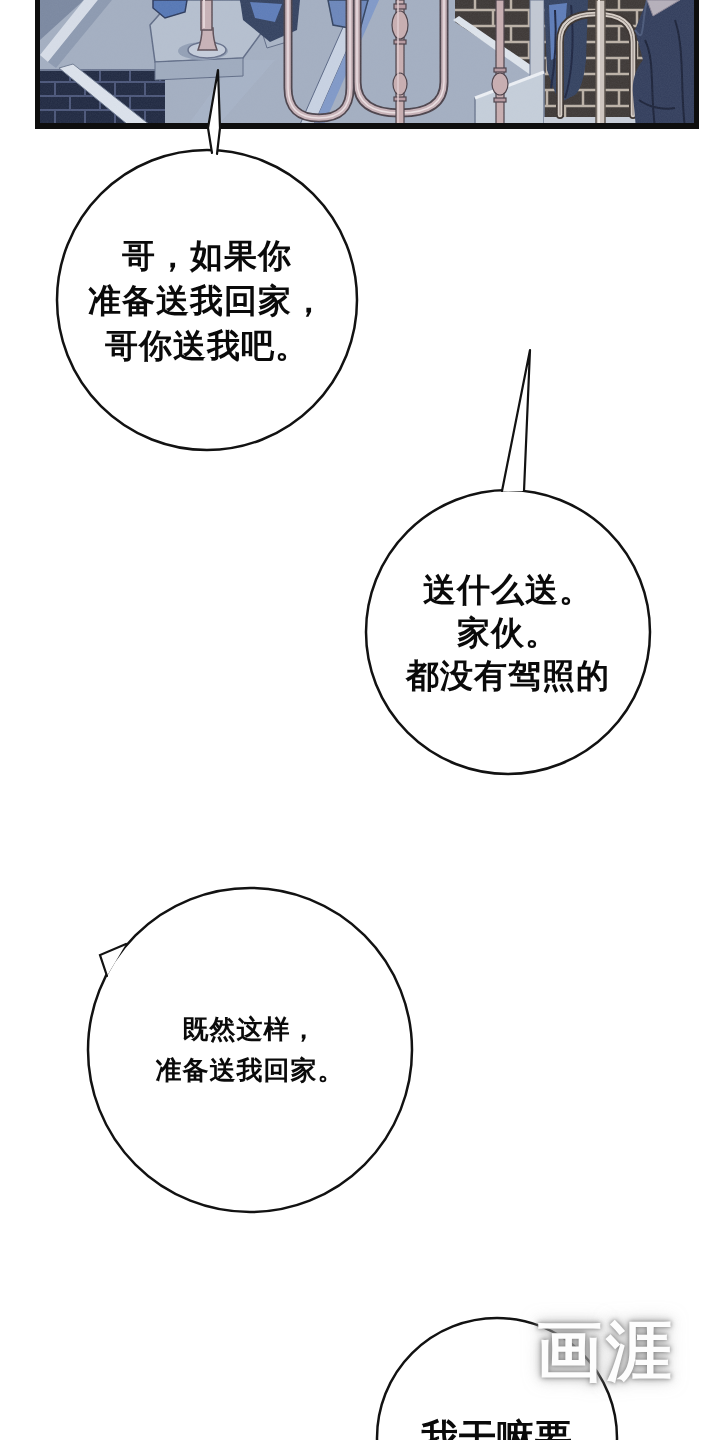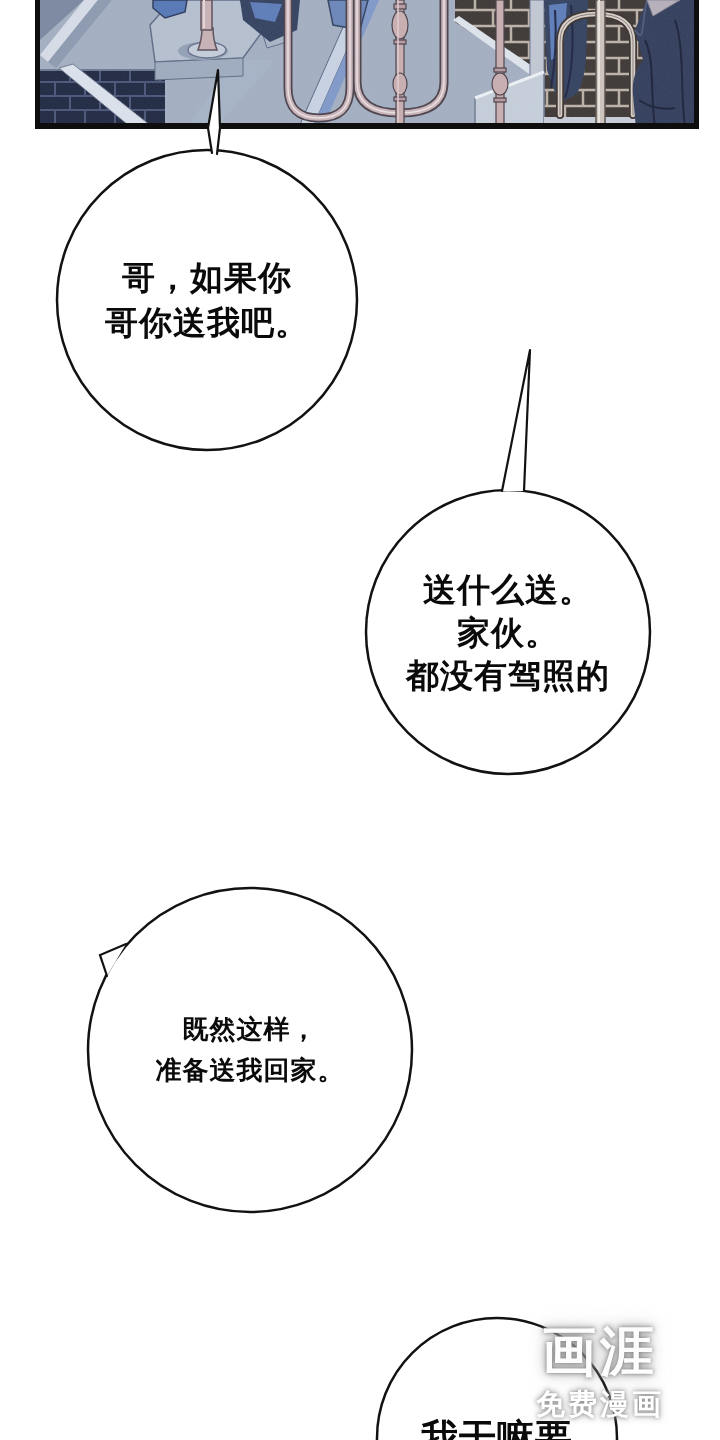--- a/index.html
+++ b/index.html
@@ -17,21 +17,21 @@
   .bubble-text{position:absolute;z-index:3;display:flex;flex-direction:column;align-items:center;justify-content:center;
     text-align:center;font-weight:700;color:#0a0a0a;letter-spacing:1px;}
   .bubble-text .line{white-space:nowrap;}
   #bubble-text-1{left:57px;top:150px;width:300px;height:300px;font-size:33px;line-height:45px;}
   #bubble-text-2{left:366px;top:490px;width:284px;height:284px;font-size:33px;line-height:43px;justify-content:center;}
   #bubble-text-3{left:95px;top:895px;width:310px;height:310px;font-size:26px;line-height:41px;}
   #bubble-text-4{left:377px;top:1316px;width:240px;height:244px;font-size:37px;line-height:46px;}
 
   
   #watermark{position:absolute;left:536px;top:1320px;z-index:4;text-align:center;pointer-events:none;}
-  #watermark .logo{font-size:54px;font-weight:900;letter-spacing:4px;color:#fdfdfd;line-height:62px;
+  #watermark .logo{font-size:66px;font-weight:900;letter-spacing:4px;color:#fdfdfd;line-height:62px;
     text-shadow:0 0 4px rgba(120,120,120,.95),0 0 10px rgba(150,150,150,.8),0 0 18px rgba(170,170,170,.6);}
   #watermark .subtitle{font-size:29px;font-weight:700;letter-spacing:3px;color:#ffffff;margin-top:3px;
     text-shadow:0 0 4px rgba(130,130,130,.95),0 0 9px rgba(160,160,160,.8);}
 </style>
 </head>
 <body>
 
 <div id="page">
 
   <div id="panel">
@@ -189,36 +189,36 @@
     </g>
 
     <g>
       <polygon points="126,944 100,955 107,976" fill="#ffffff"></polygon>
       <path d="M126,944 L100,955 L107,976" fill="none" stroke="#121212" stroke-width="2.2" stroke-linecap="round"></path>
     </g>
   </svg>
 
   <div class="bubble-text" id="bubble-text-1">
     <div class="line">哥，如果你</div>
+    <div class="line">准备送我回家，</div>
     <div class="line">哥你送我吧。</div>
   </div>
 
   <div class="bubble-text" id="bubble-text-2">
     <div class="line">送什么送。</div>
     <div class="line">家伙。</div>
     <div class="line">都没有驾照的</div>
   </div>
 
   <div class="bubble-text" id="bubble-text-3">
     <div class="line">既然这样，</div>
     <div class="line">准备送我回家。</div>
   </div>
 
   <div class="bubble-text" id="bubble-text-4">
     <div class="line">我干嘛要</div>
   </div>
 
   <div id="watermark">
     <div class="logo">画涯</div>
-    <div class="subtitle">免费漫画</div>
   </div>
 
 </div>
 
 </body></html>

